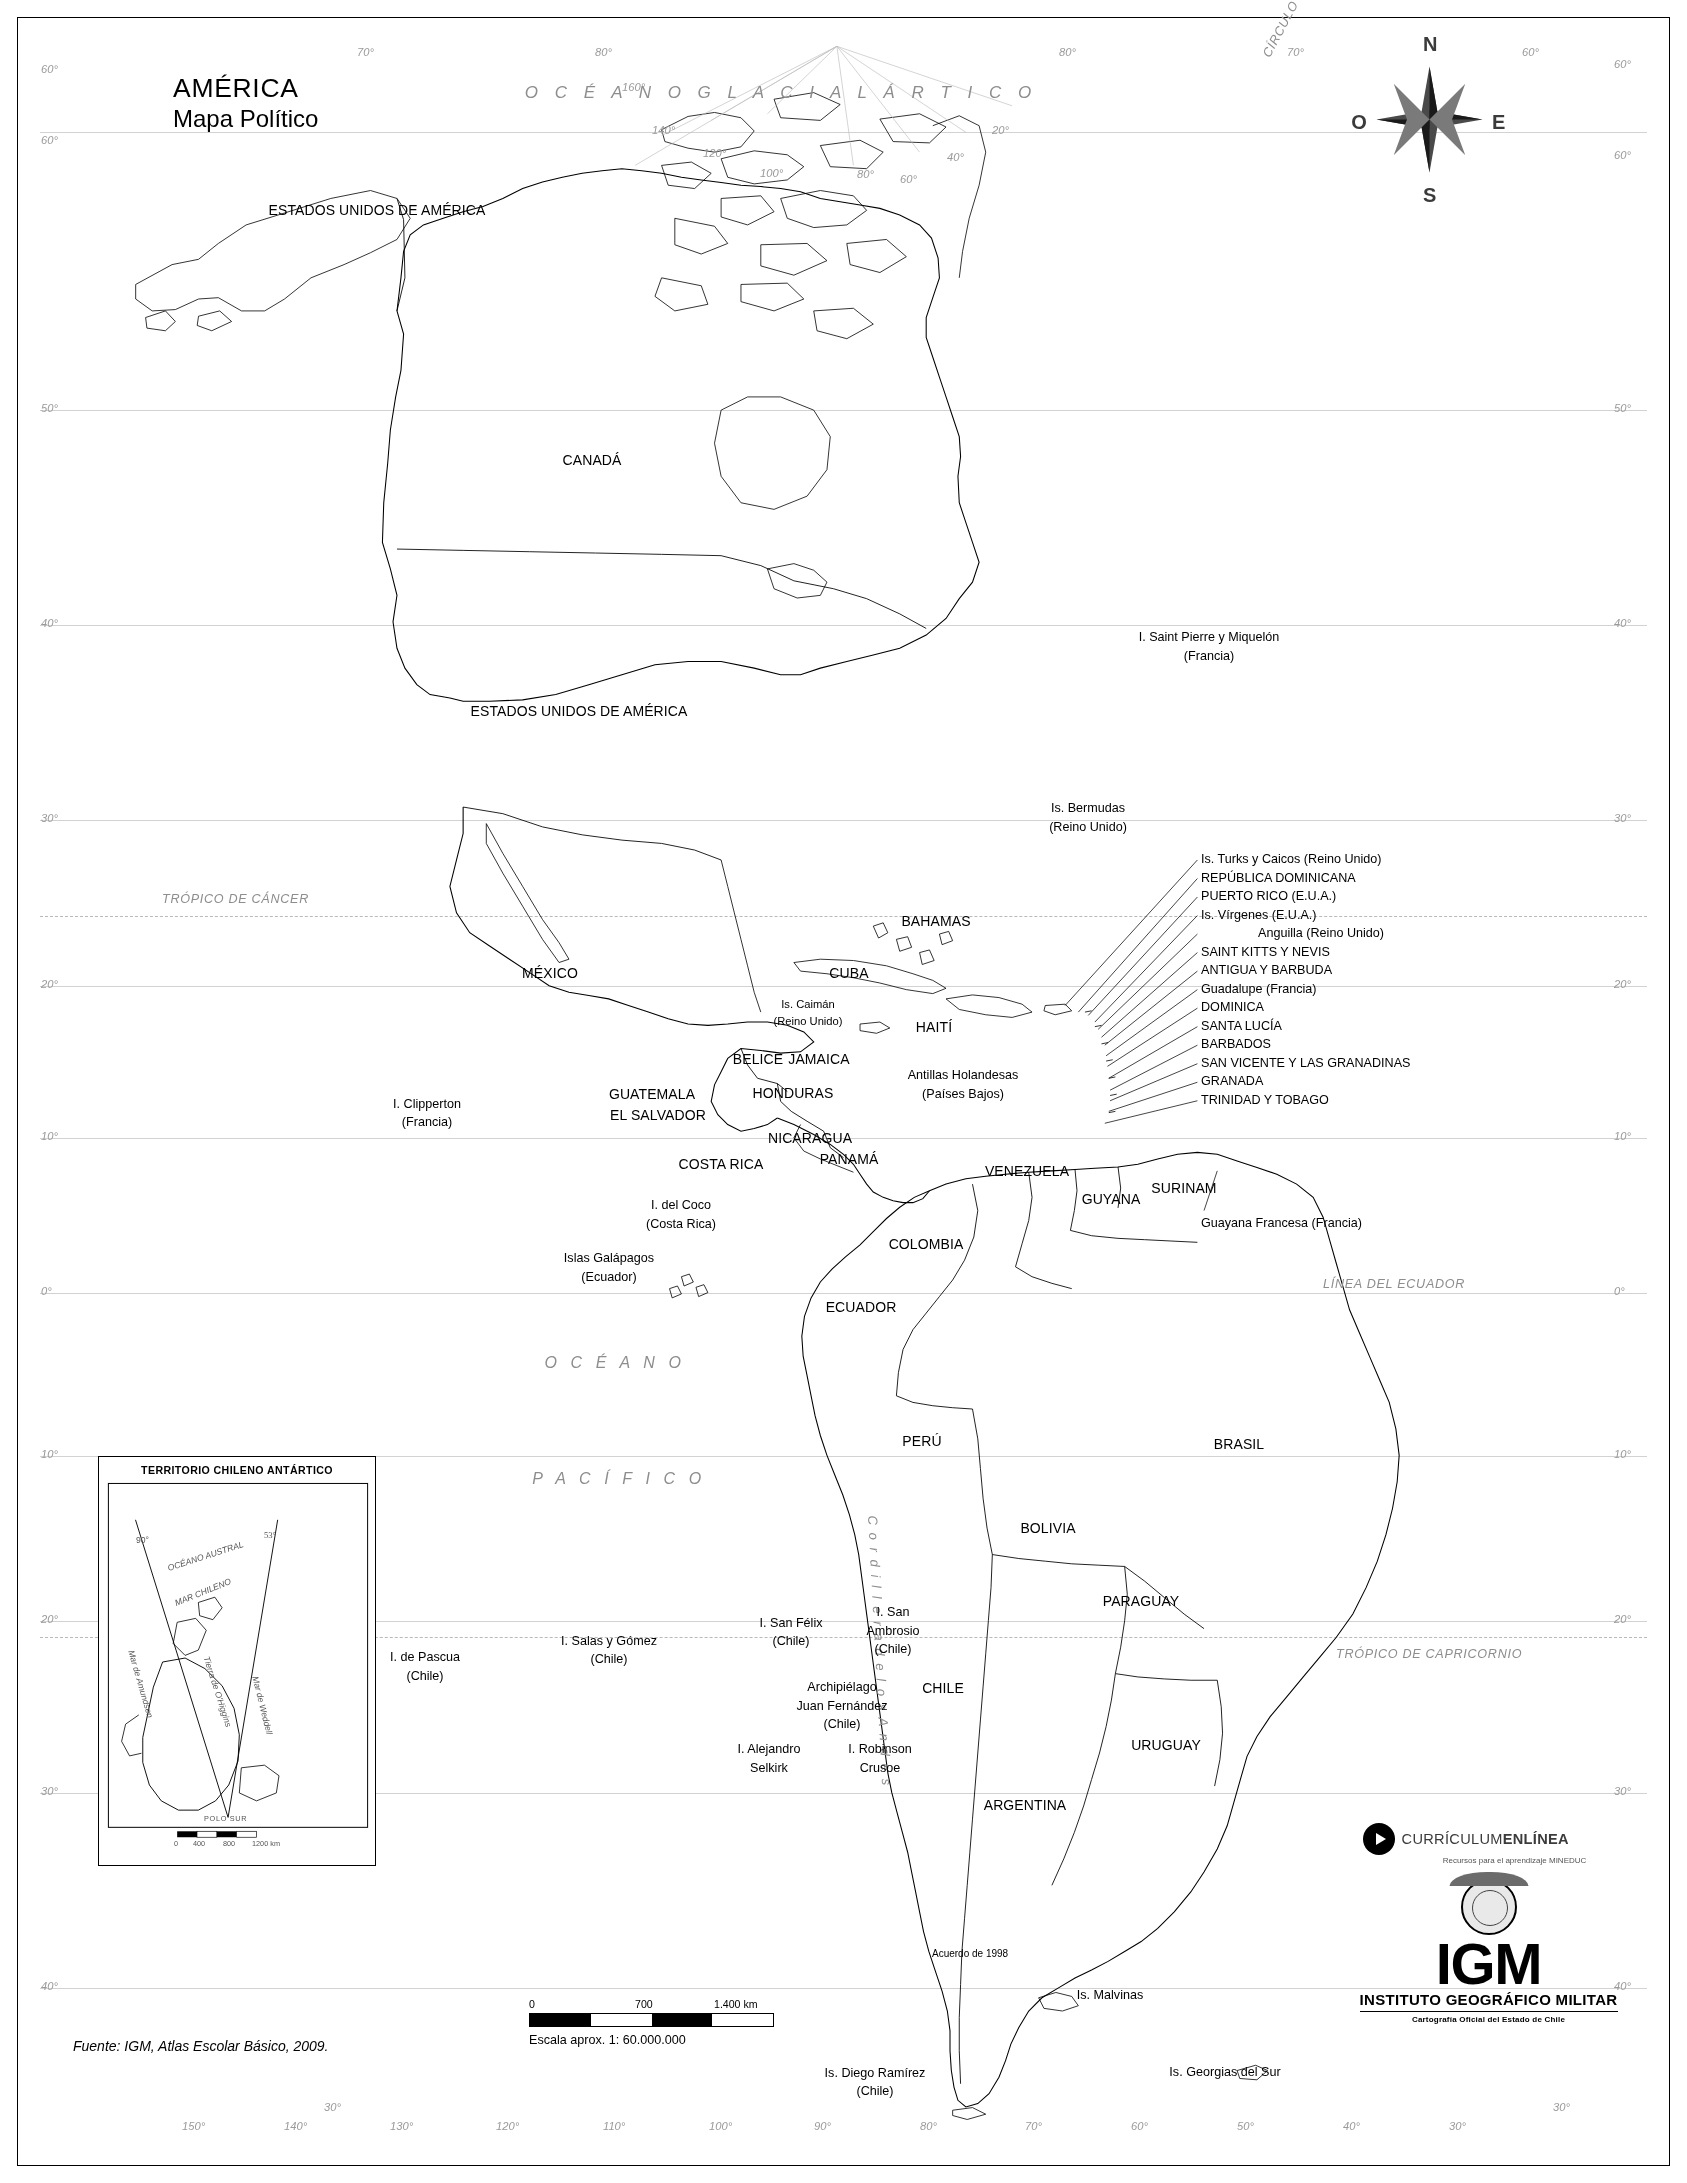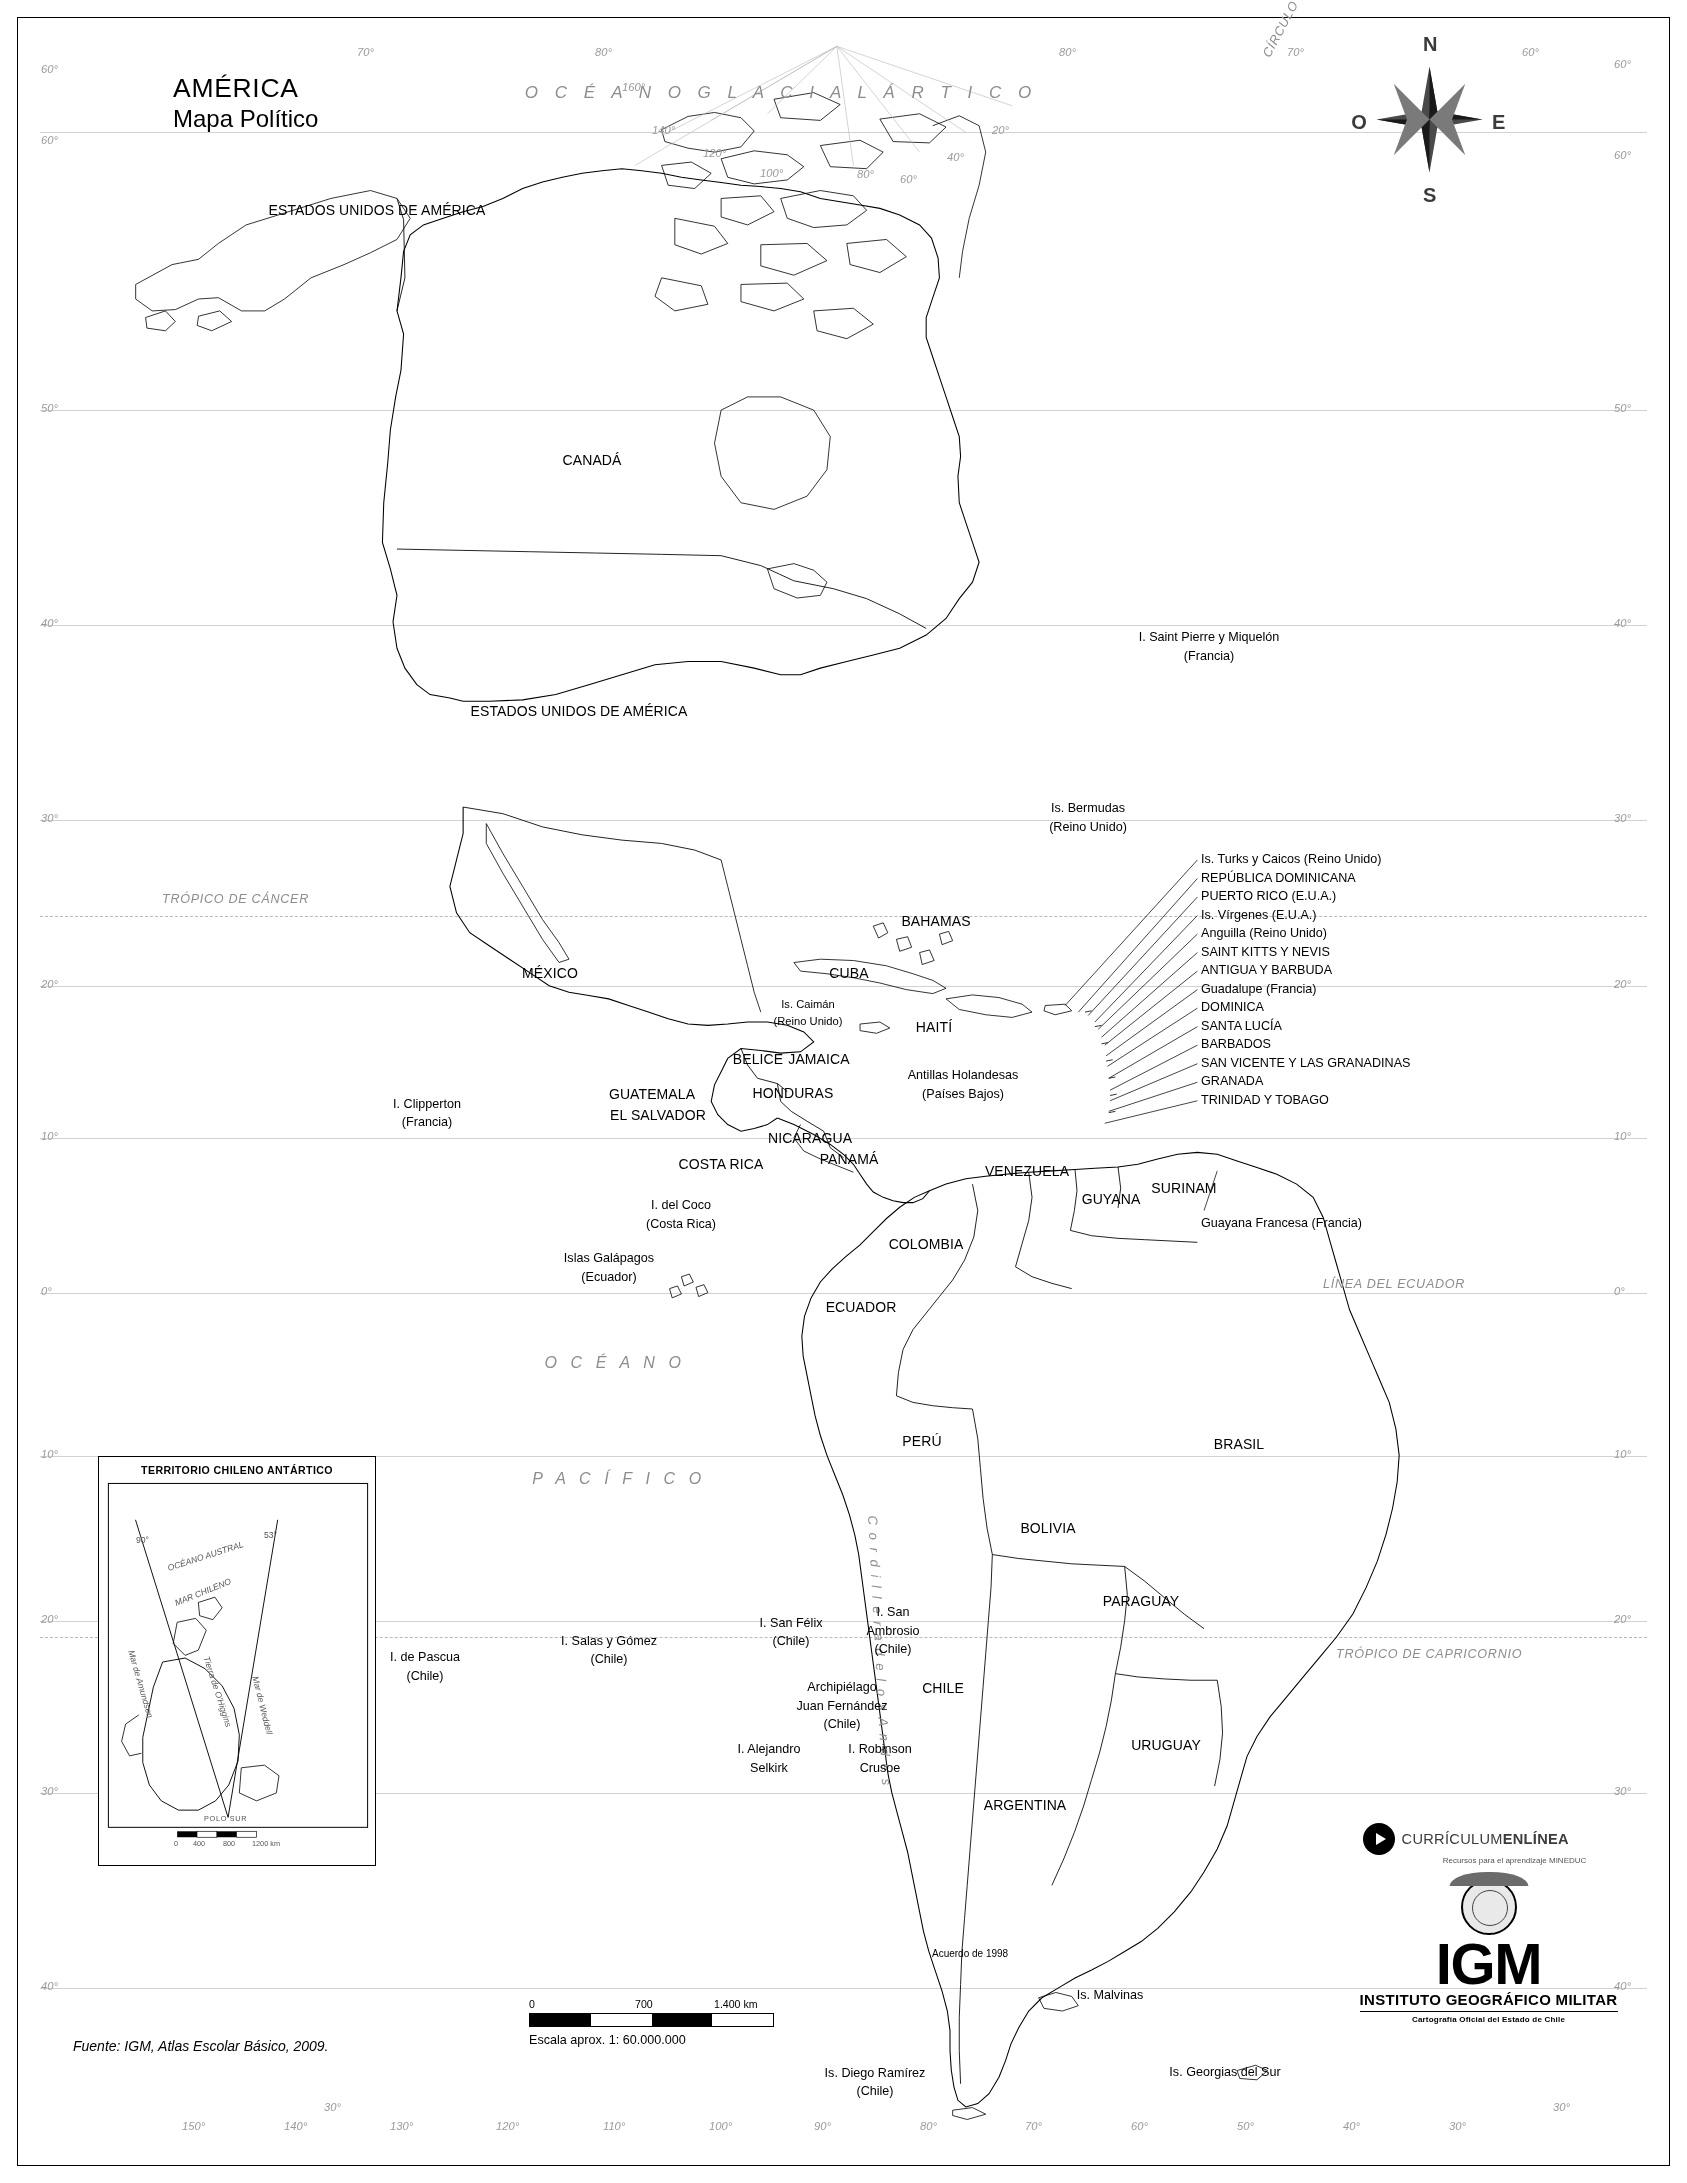--- a/index.html
+++ b/index.html
@@ -436,21 +436,21 @@
   <div class="lbl island ctr" style="left:1110px; top:1995px">Is. Malvinas</div>
   <div class="lbl island ctr" style="left:1225px; top:2072px">Is. Georgias del Sur</div>
 
   <div class="lbl island ctr" style="left:875px; top:2073px">Is. Diego Ramírez</div>
   <div class="lbl island ctr" style="left:875px; top:2091px">(Chile)</div>
 
   <div class="lbl country-sm" style="left:1201px; top:852px">Is. Turks y Caicos (Reino Unido)</div>
   <div class="lbl country-sm" style="left:1201px; top:871px">REPÚBLICA DOMINICANA</div>
   <div class="lbl country-sm" style="left:1201px; top:889px">PUERTO RICO (E.U.A.)</div>
   <div class="lbl country-sm" style="left:1201px; top:908px">Is. Vírgenes (E.U.A.)</div>
-  <div class="lbl country-sm" style="left:1201px; top:926px">Anguilla  (Reino Unido)</div>
+  <div class="lbl country-sm" style="left:1258px; top:926px">Anguilla  (Reino Unido)</div>
   <div class="lbl country-sm" style="left:1201px; top:945px">SAINT KITTS Y NEVIS</div>
   <div class="lbl country-sm" style="left:1201px; top:963px">ANTIGUA Y BARBUDA</div>
   <div class="lbl country-sm" style="left:1201px; top:982px">Guadalupe (Francia)</div>
   <div class="lbl country-sm" style="left:1201px; top:1000px">DOMINICA</div>
   <div class="lbl country-sm" style="left:1201px; top:1019px">SANTA LUCÍA</div>
   <div class="lbl country-sm" style="left:1201px; top:1037px">BARBADOS</div>
   <div class="lbl country-sm" style="left:1201px; top:1056px">SAN VICENTE Y LAS GRANADINAS</div>
   <div class="lbl country-sm" style="left:1201px; top:1074px">GRANADA</div>
   <div class="lbl country-sm" style="left:1201px; top:1093px">TRINIDAD Y TOBAGO</div>
   <div class="lbl country-sm" style="left:1201px; top:1216px">Guayana Francesa (Francia)</div>
@@ -536,21 +536,21 @@
         <rect x="208" y="566" width="30" height="9" fill="#fff" stroke="#000" stroke-width="1"></rect>
       </g>
     </svg>
     <div class="inset-txt" style="left:67px; top:94px; transform:rotate(-18deg);">OCÉANO AUSTRAL</div>
     <div class="inset-txt" style="left:74px; top:130px; transform:rotate(-22deg);">MAR CHILENO</div>
     <div class="inset-txt" style="left:37px; top:192px; transform:rotate(74deg); transform-origin:left top;">Mar de Amundsen</div>
     <div class="inset-txt" style="left:112px; top:198px; transform:rotate(72deg); transform-origin:left top;">Tierra de O'Higgins</div>
     <div class="inset-txt" style="left:161px; top:218px; transform:rotate(76deg); transform-origin:left top;">Mar de Weddell</div>
     <div class="inset-txt" style="left:105px; top:357px; font-style:normal; font-size:7.3px; letter-spacing:0.7px;">POLO SUR</div>
     <div class="inset-txt" style="left:37px; top:78px; font-style:normal;">90°</div>
-    <div class="inset-txt" style="left:165px; top:73px; font-style:normal;">53°</div>
+    <div class="inset-txt" style="left:165px; top:73px; font-style:normal;font-family:Liberation Serif, serif;">53°</div>
     <div class="inset-txt" style="left:75px; top:382px; font-style:normal; font-size:7.3px;">0</div>
     <div class="inset-txt" style="left:94px; top:382px; font-style:normal; font-size:7.3px;text-align:center;">400</div>
     <div class="inset-txt" style="left:124px; top:382px; font-style:normal; font-size:7.3px;">800</div>
     <div class="inset-txt" style="left:153px; top:382px; font-style:normal; font-size:7.3px;">1200 km</div>
   </div>
 
   <div id="source-note">Fuente: IGM, Atlas Escolar Básico, 2009.</div>
 
   <div id="scalebar">
     <div class="sb-nums">

